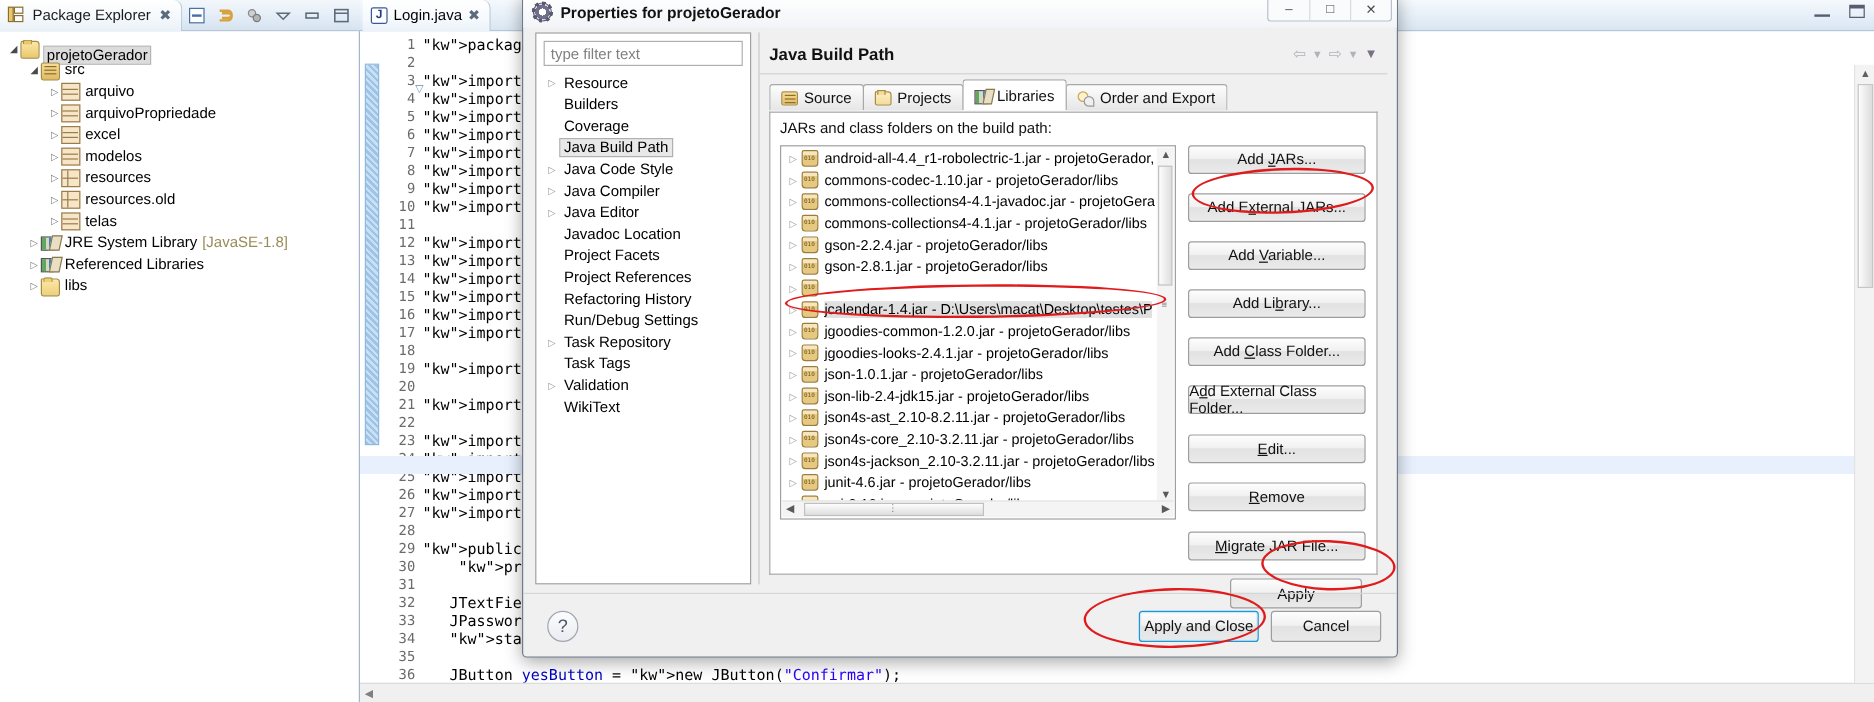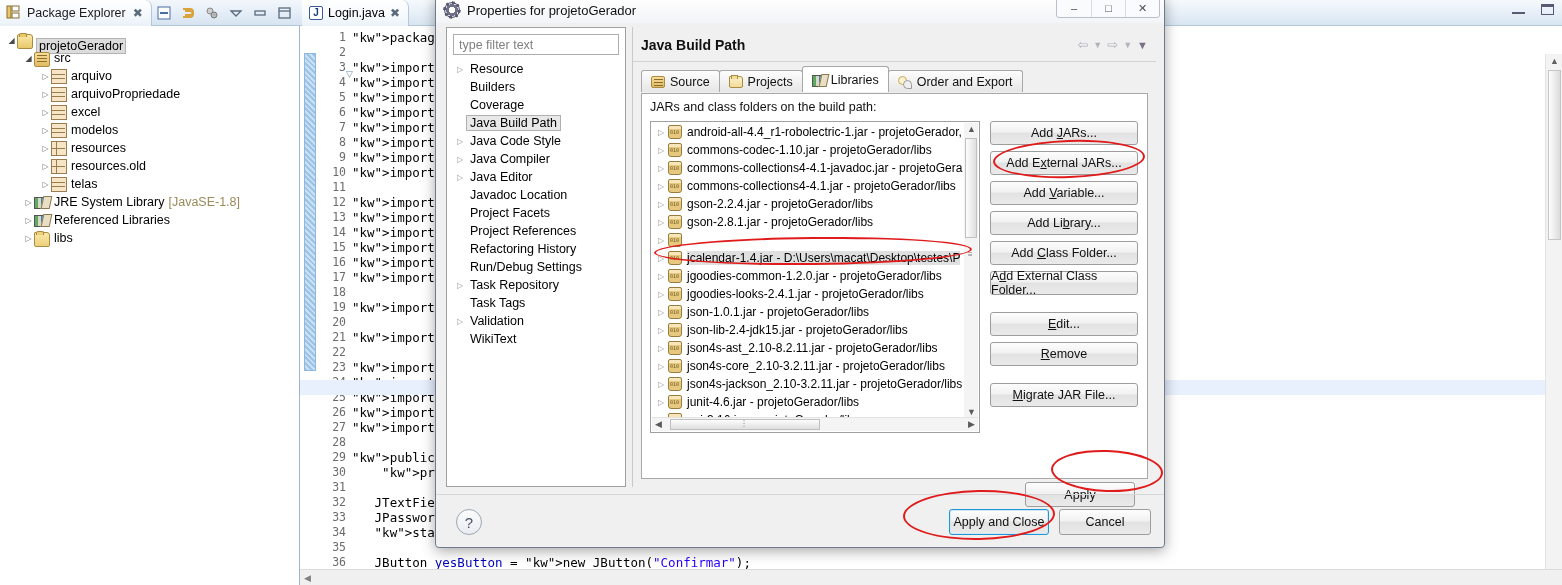--- a/index.html
+++ b/index.html
@@ -123,21 +123,21 @@
                background:linear-gradient(to bottom,#ffffff,#f2f4f7);
                display:flex; align-items:center; gap:7px; padding-left:8px;
                border-top-left-radius:4px; border-top-right-radius:4px; }
   .dlg-title .gear { width:16px; height:16px; border-radius:50%;
        background:radial-gradient(circle at 50% 50%, #ffffff 0 3px, #6f6f8a 3px 6px, #d8d8e4 6px 8px);
        border:1px solid #5a5a72; position:relative; }
   .dlg-title .gear:after{content:"";position:absolute;inset:-2px;border-radius:50%;
        background:conic-gradient(#5a5a72 0 6%,transparent 6% 12%,#5a5a72 12% 18%,transparent 18% 25%,#5a5a72 25% 31%,transparent 31% 37%,#5a5a72 37% 43%,transparent 43% 50%,#5a5a72 50% 56%,transparent 56% 62%,#5a5a72 62% 68%,transparent 68% 75%,#5a5a72 75% 81%,transparent 81% 87%,#5a5a72 87% 93%,transparent 93% 100%);
        -webkit-mask:radial-gradient(circle, transparent 0 6px, #000 6px);
        mask:radial-gradient(circle, transparent 0 6px, #000 6px);}
-  .dlg-title .txt { font-size:13px; color:#111; }
+  .dlg-title .txt { font-size:13px; color:#111;font-weight:bold; }
   .dlg-winbtns { position:absolute; right:4px; top:1px; display:flex;
                  border:1px solid #b9c0cb; border-radius:3px; overflow:hidden; background:#fafbfc;}
   .dlg-winbtns div { width:34px; height:18px; display:flex; align-items:center; justify-content:center;
                      border-left:1px solid #d7dbe2; color:#4b4b55; font-size:11px; }
   .dlg-winbtns div:first-child { border-left:none; }
 
   .dlg-body { position:absolute; left:0; top:26px; right:0; bottom:0; }
 
   .left-pane { position:absolute; left:10px; top:4px; width:180px; height:460px;
                background:#fff; border:1px solid #a0a0a0; }
@@ -196,21 +196,21 @@
                       background:linear-gradient(to right,#fdfdfd,#dedede); border:1px solid #c0c0c0; }
   .list-vscroll .grip { position:absolute; left:4px; top:127px; font-size:8px; color:#777; }
   .list-hscroll { position:absolute; left:1px; right:1px; bottom:1px; height:14px; background:#f4f4f4;
                   border-top:1px solid #e3e3e3; }
   .list-hscroll .ar { position:absolute; top:1px; font-size:9px; color:#5a5a5a; }
   .list-hscroll .th { position:absolute; left:18px; top:1px; width:150px; height:11px;
                       background:linear-gradient(to bottom,#fdfdfd,#dedede); border:1px solid #c0c0c0; }
   .list-hscroll .grip { position:absolute; left:88px; top:1px; font-size:8px; color:#777; }
 
   .btncol { position:absolute; left:348px; top:28px; width:148px; }
-  .pbtn { width:148px; height:24px; margin-bottom:6px;
+  .pbtn { width:148px; height:24px; margin-bottom:16px;
           background:linear-gradient(to bottom,#fdfdfd 0%,#f1f1f1 46%,#e2e2e2 50%,#eaeaea 100%);
           border:1px solid #9d9d9d; border-radius:3px;
           font-size:12.5px; color:#111; display:flex; align-items:center; justify-content:center; }
   .pbtn.gap { margin-top:17px; }
   .pbtn u { text-decoration:underline; }
 
   .apply-row { position:absolute; left:8px; right:8px; bottom:-34px; height:30px; }
   .apply-btn { position:absolute; right:4px; top:0; width:110px; height:25px;
                background:linear-gradient(to bottom,#fdfdfd 0%,#f1f1f1 46%,#e2e2e2 50%,#eaeaea 100%);
                border:1px solid #9d9d9d; border-radius:3px; font-size:12.5px; color:#111;

